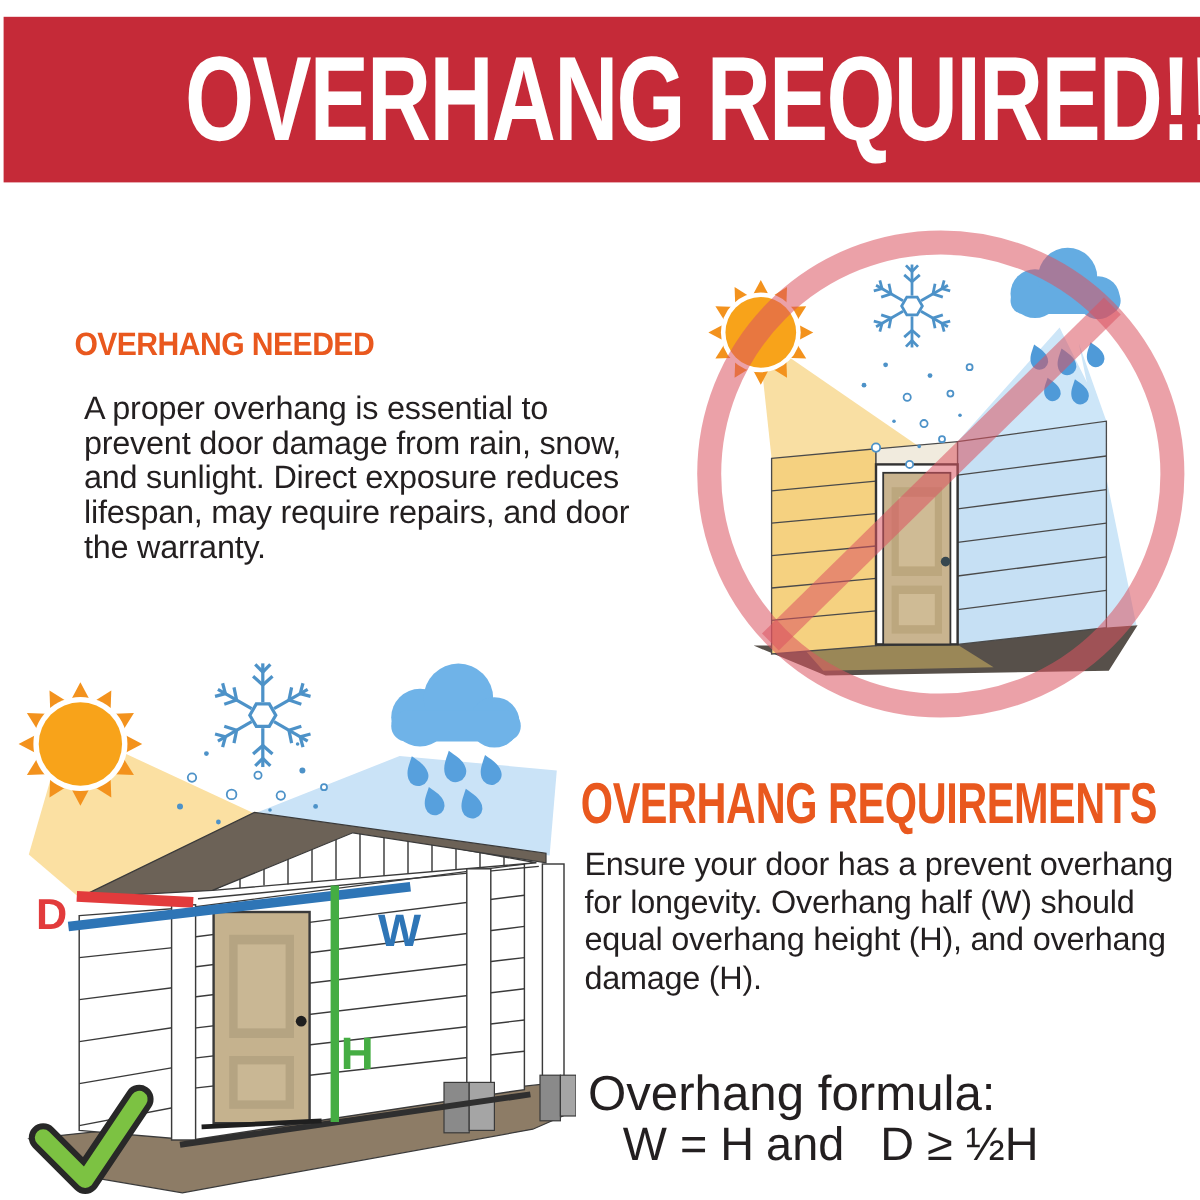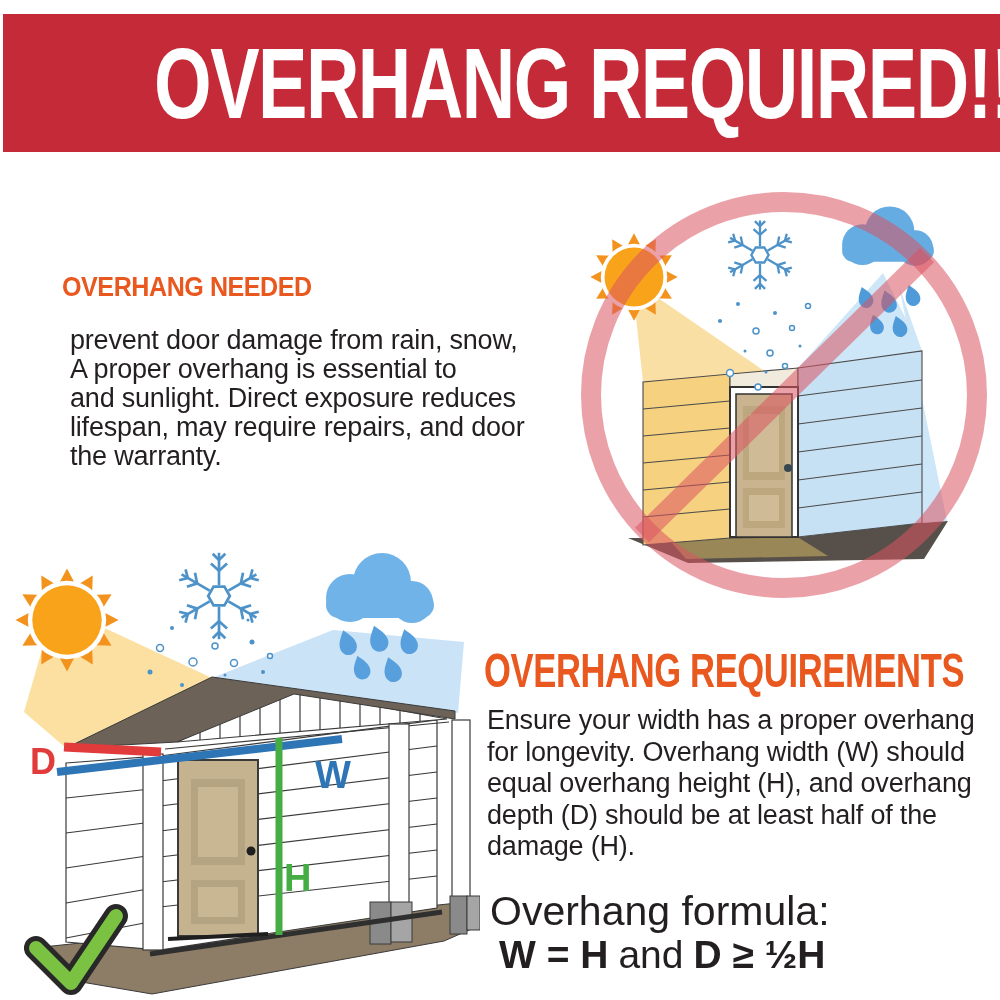--- a/index.html
+++ b/index.html
@@ -18,21 +18,21 @@
   #h-needed .condense{transform:scaleX(.93);letter-spacing:-.5px;}
   #h-req{left:484px;top:643px;font-size:48px;}
   #h-req .condense{transform:scaleX(.72);letter-spacing:-.5px;}
   
   .body-block{font-size:27px;line-height:29px;letter-spacing:-.2px;}
   #body-left{left:70px;top:326px;width:500px;}
   #body-right{left:487px;top:705px;width:500px;line-height:31.5px;}
   
   #formula-label{left:490px;top:893px;font-size:41px;line-height:36px;}
   #formula-line{left:499px;top:932px;font-size:39px;line-height:46px;white-space:nowrap;}
-  #formula-line b{font-weight:700;letter-spacing:0;}
+  #formula-line b{font-weight:400;letter-spacing:0;margin-left:20px;}
   #formula-line .conn{font-weight:400;margin:0 10px;}
   svg text{font-family:"Liberation Sans", sans-serif;font-weight:700;}
 </style>
 </head>
 <body>
 
 <div id="stage">
 
   <svg width="0" height="0" style="position:absolute" aria-hidden="true">
     <defs>
@@ -82,35 +82,34 @@
   </svg>
 
   <div class="abs" id="banner">
     <span class="txt">OVERHANG REQUIRED!!</span>
   </div>
 
   <div class="abs orange-h" id="h-needed">
     <span class="condense">OVERHANG NEEDED</span>
   </div>
   <div class="abs body-block" id="body-left">
+    <div>A proper overhang is essential to</div>
     <div>prevent door damage from rain, snow,</div>
-    <div>A proper overhang is essential to</div>
     <div>and sunlight. Direct exposure reduces</div>
     <div>lifespan, may require repairs, and door</div>
     <div>the warranty.</div>
   </div>
 
   <div class="abs orange-h" id="h-req">
     <span class="condense">OVERHANG REQUIREMENTS</span>
   </div>
   <div class="abs body-block" id="body-right">
-    <div>Ensure your width has a proper overhang</div>
-    <div>for longevity. Overhang width (W) should</div>
+    <div>Ensure your door has a prevent overhang</div>
+    <div>for longevity. Overhang half (W) should</div>
     <div>equal overhang height (H), and overhang</div>
-    <div>depth (D) should be at least half of the</div>
     <div>damage (H).</div>
   </div>
 
   <div class="abs" id="formula-label">Overhang formula:</div>
   <div class="abs" id="formula-line">
     <b>W = H</b><span class="conn">and</span><b>D ≥ ½H</b>
   </div>
 
   <svg class="abs" style="left:570px;top:185px" width="430" height="420" viewBox="0 0 430 420">
 

